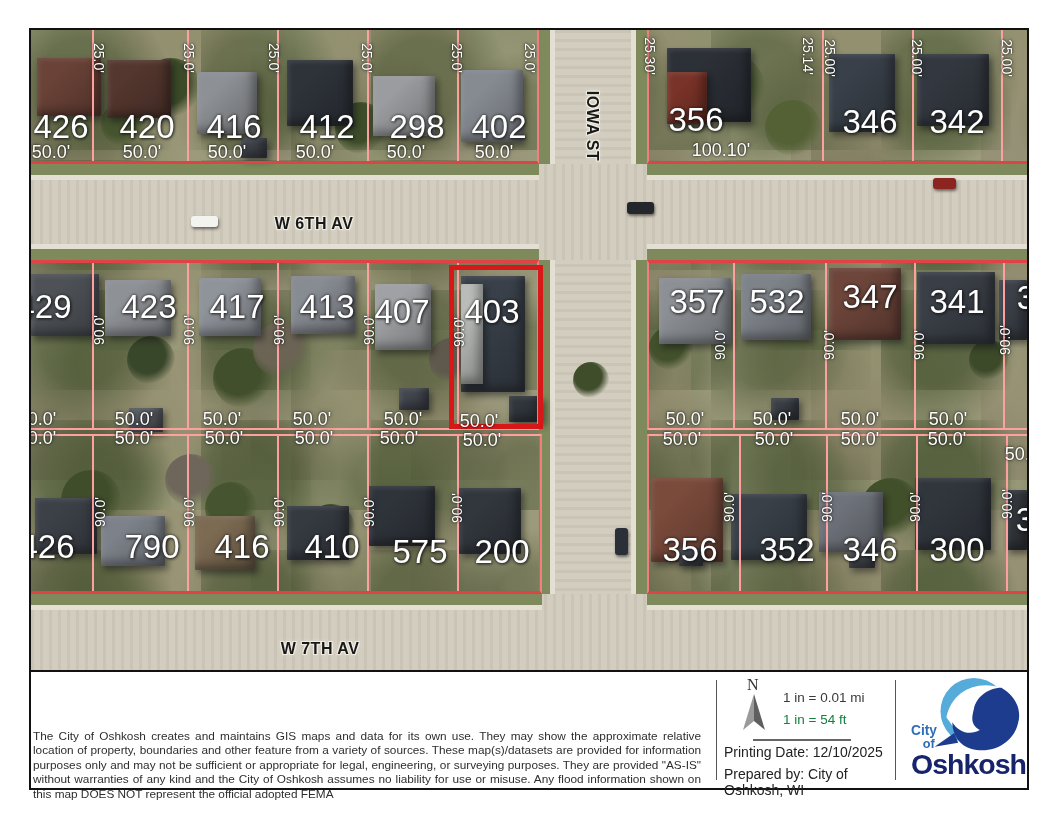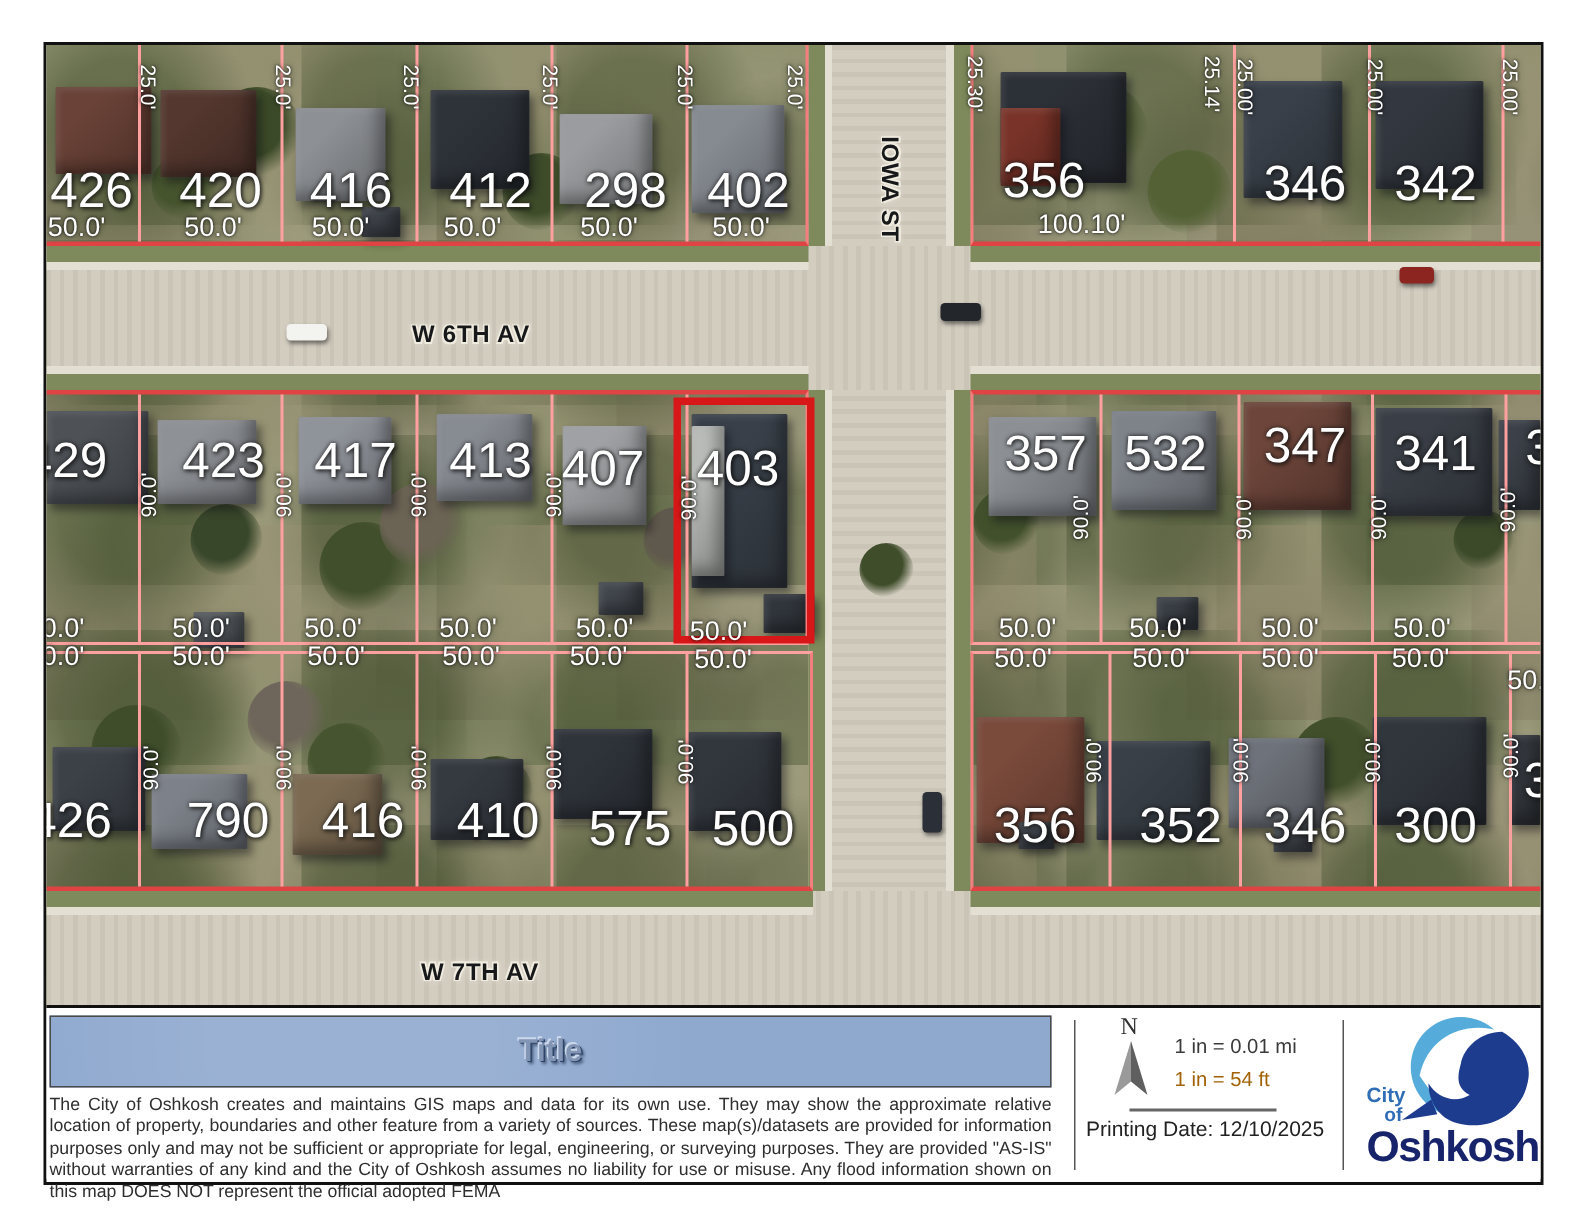--- a/index.html
+++ b/index.html
@@ -50,21 +50,21 @@
     display:flex; align-items:center; justify-content:center; }
   .titlebar span { font-size:21px; font-weight:bold; color:#8295b5;
     text-shadow:-1px -1px 0 #ccd9ec, 1px 1px 0 #2e4568, 2px 2px 2px rgba(25,40,70,.6); }
   .disclaimer { position:absolute; left:2px; top:57px; width:668px; font-size:11.8px; line-height:14.4px;
     color:#2e2e2e; text-align:justify; }
   .scalepanel { position:absolute; left:685px; top:8px; height:100px; width:180px;
     border-left:1px solid #555; border-right:1px solid #555; }
   .north-n { position:absolute; left:30px; top:-4px; font-family:"Liberation Serif","DejaVu Serif",serif; font-size:16px; color:#333; }
   .narrow { position:absolute; left:24px; top:13px; }
   .sc1 { position:absolute; left:66px; top:10px; font-size:13.5px; color:#3a3a3a; }
-  .sc2 { position:absolute; left:66px; top:32px; font-size:13.5px; color:#a16207; }
+  .sc2 { position:absolute; left:66px; top:32px; font-size:13.5px; color:#15803d; }
   .scline { position:absolute; left:36px; top:59px; width:98px; border-top:2px solid #666; }
   .pdate { position:absolute; left:7px; top:64px; font-size:14px; color:#222; }
   .pprep { position:absolute; left:7px; top:86px; font-size:14px; color:#222; }
   .logo { position:absolute; left:878px; top:2px; width:118px; height:110px; }
 </style>
 </head>
 <body>
 
 <div class="page">
   <div class="frame">
@@ -201,21 +201,21 @@
         <div class="lbl hn" style="left: 666px; top: 272px;">357</div>
         <div class="lbl hn" style="left: 746px; top: 272px;">532</div>
         <div class="lbl hn" style="left: 839px; top: 267px;">347</div>
         <div class="lbl hn" style="left: 926px; top: 272px;">341</div>
         <div class="lbl hn" style="left: 995px; top: 268px;">3</div>
         <div class="lbl hn" style="left: 16px; top: 517px;">426</div>
         <div class="lbl hn" style="left: 121px; top: 517px;">790</div>
         <div class="lbl hn" style="left: 211px; top: 517px;">416</div>
         <div class="lbl hn" style="left: 301px; top: 517px;">410</div>
         <div class="lbl hn" style="left: 389px; top: 522px;">575</div>
-        <div class="lbl hn" style="left: 471px; top: 522px;">500</div>
+        <div class="lbl hn" style="left: 471px; top: 522px;">200</div>
         <div class="lbl hn" style="left: 659px; top: 520px;">356</div>
         <div class="lbl hn" style="left: 756px; top: 520px;">352</div>
         <div class="lbl hn" style="left: 839px; top: 520px;">346</div>
         <div class="lbl hn" style="left: 926px; top: 520px;">300</div>
         <div class="lbl hn" style="left: 994px; top: 490px;">3</div>
         <div class="lbl dim" style="left: 20px; top: 122px;">50.0'</div>
         <div class="lbl dim" style="left: 111px; top: 122px;">50.0'</div>
         <div class="lbl dim" style="left: 196px; top: 122px;">50.0'</div>
         <div class="lbl dim" style="left: 284px; top: 122px;">50.0'</div>
         <div class="lbl dim" style="left: 375px; top: 122px;">50.0'</div>
@@ -270,35 +270,33 @@
         <div class="lbl dim sm vu" style="left: 698px; top: 477px;">90.0'</div>
         <div class="lbl dim sm vu" style="left: 796px; top: 477px;">90.0'</div>
         <div class="lbl dim sm vu" style="left: 884px; top: 477px;">90.0'</div>
         <div class="lbl dim sm vu" style="left: 976px; top: 474px;">90.0'</div>
         <div class="lbl stname" style="left: 283px; top: 194px;">W 6TH AV</div>
         <div class="lbl stname" style="left: 289px; top: 619px;">W 7TH AV</div>
         <div class="lbl stname vert" style="left: 561px; top: 96px;">IOWA ST</div>
       </div>
 
     <div class="footer">
-      <div class="titlebar">
-        <span>Title</span>
-      </div>
       <div class="disclaimer">The City of Oshkosh creates and maintains GIS maps and data for its own use.  They may show the approximate relative location of property, boundaries and other feature from a variety of sources.  These map(s)/datasets are provided for information purposes only and may not be sufficient or appropriate for legal, engineering, or surveying purposes.  They are provided "AS-IS" without warranties of any kind and the City of Oshkosh assumes no liability for use or misuse. Any flood information shown on this map DOES NOT represent the official adopted FEMA</div>
 
       <div class="scalepanel">
         <div class="north-n">N</div>
         <svg class="narrow" width="26" height="38" viewBox="0 0 26 38">
           <polygon points="13,1 13,28 2,37" fill="#9a9a9a"></polygon>
           <polygon points="13,1 24,37 13,28" fill="#5f5f5f"></polygon>
         </svg>
         <div class="sc1">1 in = 0.01 mi</div>
         <div class="sc2">1 in = 54 ft</div>
         <div class="scline"></div>
         <div class="pdate">Printing Date: 12/10/2025</div>
+        <div class="pprep">Prepared by: City of Oshkosh, WI</div>
       </div>
 
       <svg class="logo" viewBox="0 0 120 112">
         <g>
           <circle cx="66" cy="38" r="34" fill="#55abd9"></circle>
           <path d="M38,44 C44,16 70,6 94,14 C78,17 68,26 66,36 C64,48 72,56 84,57 L52,64 Z" fill="#ffffff"></path>
           <path d="M66,36 C68,24 80,14 94,14 C108,22 115,36 111,50 C106,71 84,82 63,76 C52,73 44,62 44,49 C50,59 62,63 72,57 C62,52 64,43 66,36 Z" fill="#1e3c8e"></path>
           <path d="M46,60 L26,74 L50,70 Z" fill="#1e3c8e"></path>
         </g>
         <text x="2" y="62" font-size="14" font-weight="bold" fill="#2f6db6">City</text>

